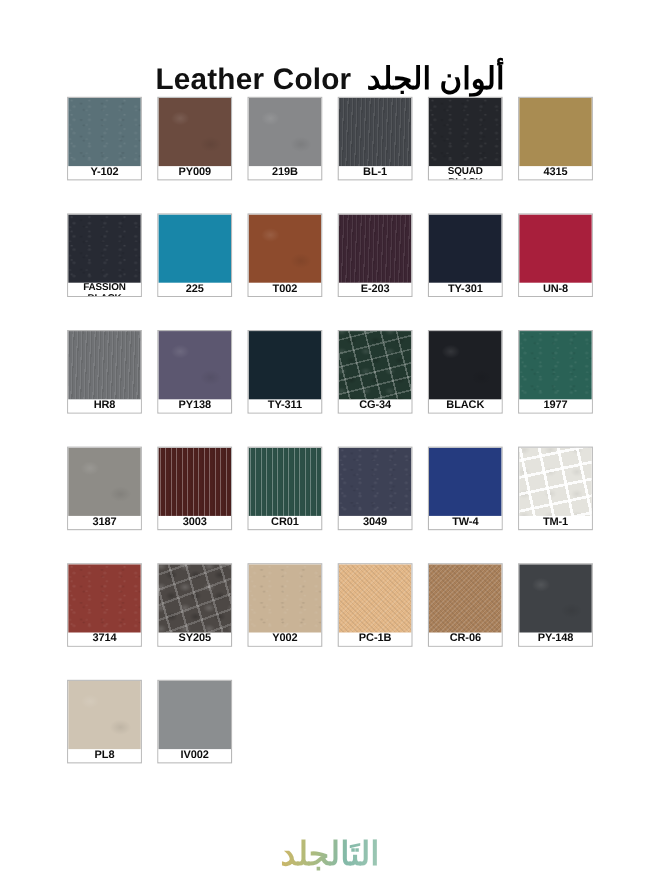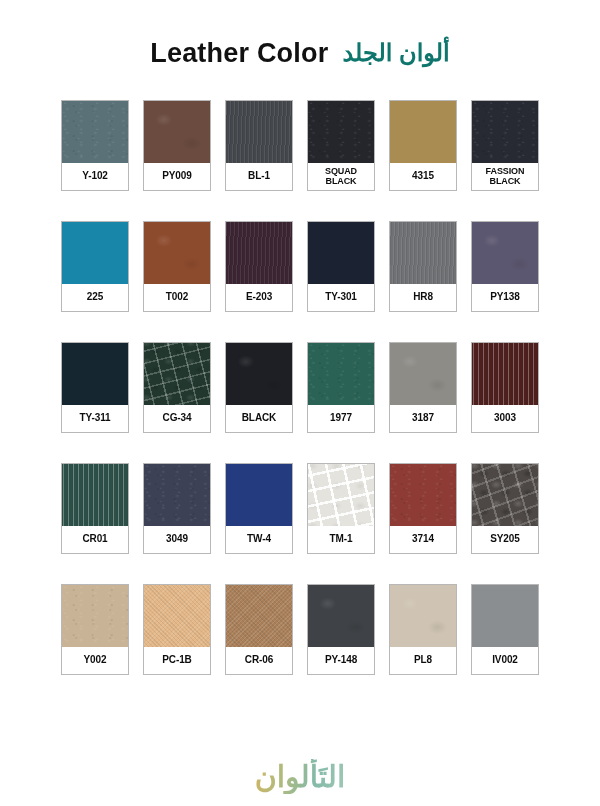--- a/index.html
+++ b/index.html
@@ -8,55 +8,55 @@
     width: 600px;
     height: 806px;
     background: #ffffff;
     font-family: "Liberation Sans", sans-serif;
     overflow: hidden;
     position: relative;
   }
 
   
   .title-bar {
-    height: 100px;
+    height: 88px;
     display: flex;
-    align-items: center;
+    align-items: flex-end;
     justify-content: center;
     gap: 14px;
     padding-top: 6px;
   }
   .title-en {
     font-size: 27px;
     font-weight: bold;
     color: #111111;
     letter-spacing: 0.2px;
     white-space: nowrap;
   }
   .title-ar {
-    font-size: 24px;
+    font-size: 28px;
     font-weight: bold;
-    color: #0f766e;
+    color: #000000;
     white-space: nowrap;
     direction: rtl;
   }
 
   
   .grid {
     display: grid;
     grid-template-columns: repeat(6, 68px);
     justify-content: center;
     column-gap: 14px;
     row-gap: 30px;
     padding: 0 0 0 0;
   }
 
   .swatch-card {
     width: 68px;
-    height: 91px;
+    height: 76px;
     border: 1px solid #b8b8b8;
     background: #ffffff;
     display: flex;
     flex-direction: column;
     overflow: hidden;
   }
 
   .swatch-color {
     flex: 0 0 62px;
     width: 100%;
@@ -206,20 +206,24 @@
 <div class="grid" id="swatch-grid">
     <div class="swatch-card">
       <div class="swatch-color tx-grain" style="background: rgb(90, 113, 120);"></div>
       <div class="swatch-label">Y-102</div>
     </div>
     <div class="swatch-card">
       <div class="swatch-color tx-soft" style="background: rgb(107, 75, 63);"></div>
       <div class="swatch-label">PY009</div>
     </div>
     <div class="swatch-card">
+      <div class="swatch-color tx-soft" style="background: rgb(135, 136, 138);"></div>
+      <div class="swatch-label">219B</div>
+    </div>
+    <div class="swatch-card">
       <div class="swatch-color tx-brush" style="background: rgb(68, 71, 76);"></div>
       <div class="swatch-label">BL-1</div>
     </div>
     <div class="swatch-card">
       <div class="swatch-color tx-grain" style="background: rgb(36, 38, 43);"></div>
       <div class="swatch-label two-line">SQUAD BLACK</div>
     </div>
     <div class="swatch-card">
       <div class="swatch-color tx-flat" style="background: rgb(169, 140, 82);"></div>
       <div class="swatch-label">4315</div>
@@ -238,20 +242,24 @@
     </div>
     <div class="swatch-card">
       <div class="swatch-color tx-brush" style="background: rgb(60, 37, 51);"></div>
       <div class="swatch-label">E-203</div>
     </div>
     <div class="swatch-card">
       <div class="swatch-color tx-flat" style="background: rgb(27, 34, 50);"></div>
       <div class="swatch-label">TY-301</div>
     </div>
     <div class="swatch-card">
+      <div class="swatch-color tx-flat" style="background: rgb(168, 31, 60);"></div>
+      <div class="swatch-label">UN-8</div>
+    </div>
+    <div class="swatch-card">
       <div class="swatch-color tx-brush" style="background: rgb(111, 113, 116);"></div>
       <div class="swatch-label">HR8</div>
     </div>
     <div class="swatch-card">
       <div class="swatch-color tx-soft" style="background: rgb(92, 87, 112);"></div>
       <div class="swatch-label">PY138</div>
     </div>
     <div class="swatch-card">
       <div class="swatch-color tx-flat" style="background: rgb(22, 38, 48);"></div>
       <div class="swatch-label">TY-311</div>
@@ -320,14 +328,14 @@
       <div class="swatch-color tx-soft" style="background: rgb(207, 196, 179);"></div>
       <div class="swatch-label">PL8</div>
     </div>
     <div class="swatch-card">
       <div class="swatch-color tx-flat" style="background: rgb(139, 142, 144);"></div>
       <div class="swatch-label">IV002</div>
     </div>
   </div>
 
 <div class="footer">
-  <span class="watermark">التَألوان</span>
+  <span class="watermark">التَالجلد</span>
 </div>
 
 </body></html>

